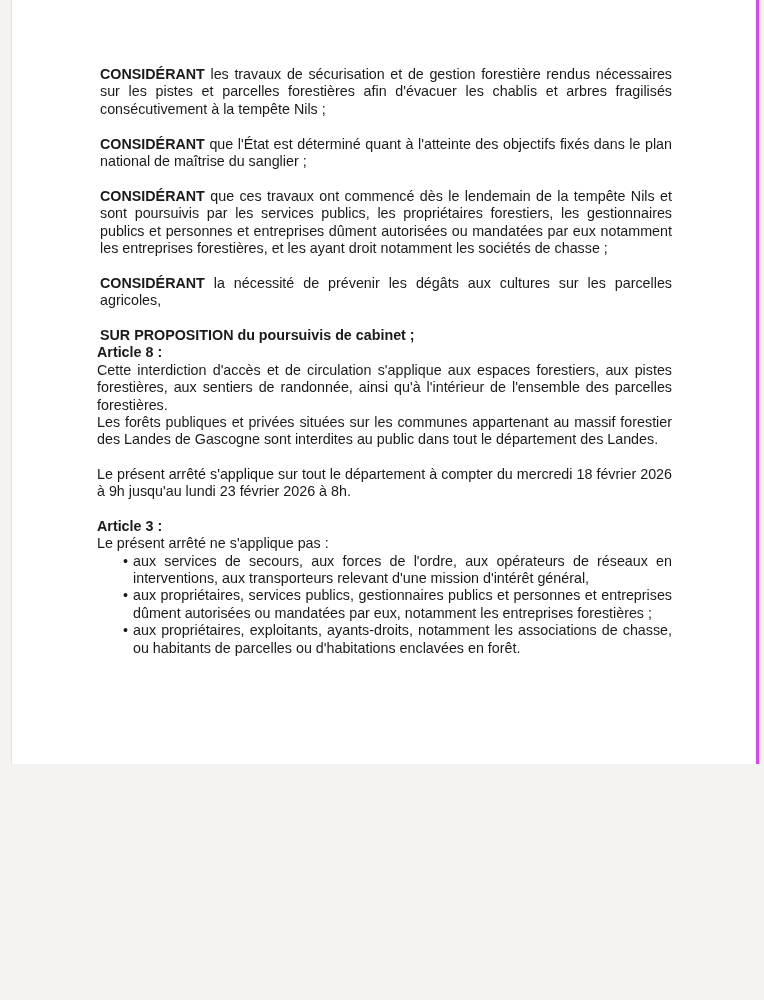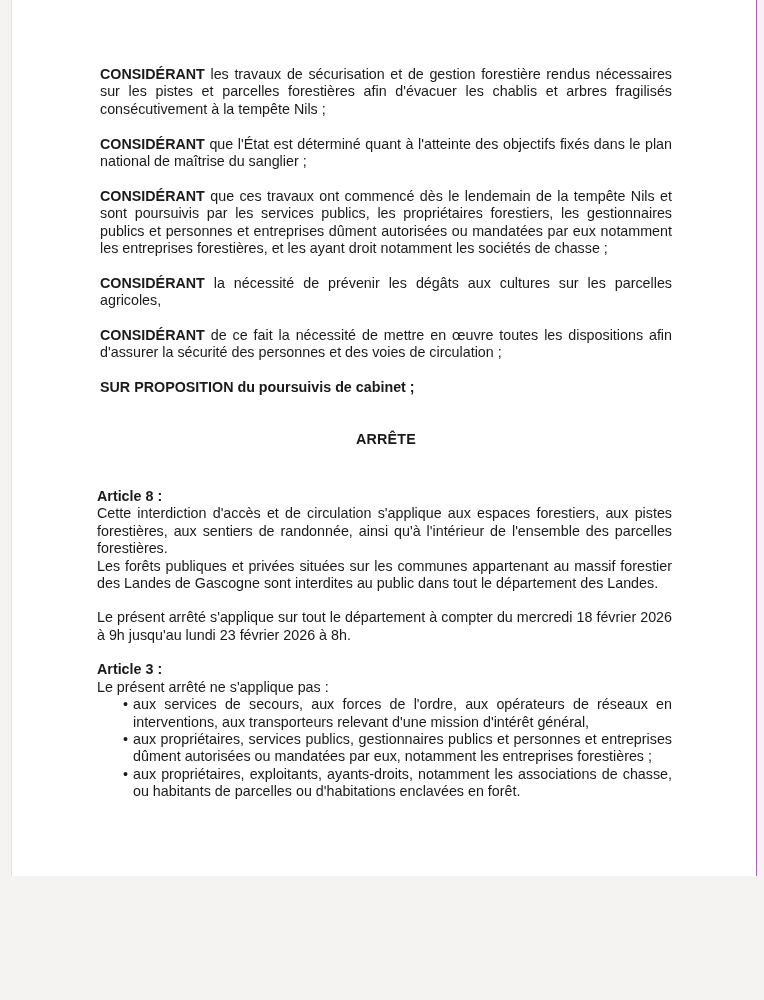--- a/index.html
+++ b/index.html
@@ -4,24 +4,24 @@
 <style>
   html, body { margin: 0; padding: 0; }
   body {
     width: 764px; height: 1000px; overflow: hidden;
     background: #f4f3f1;
     position: relative;
     font-family: "Liberation Sans", "DejaVu Sans", sans-serif;
     color: #1a1a1a;
   }
   .page {
-    position: absolute; left: 11px; top: 0; width: 744px; height: 876px;
+    position: absolute; left: 11px; top: 0; width: 744px; height: 764px;
     background: #ffffff;
     border-left: 1px solid #e4e2df;
-    border-right: 1px solid #d946ef;
+    border-right: 3px solid #d946ef;
   }
   .content {
     position: absolute; left: 88px; top: 66px; width: 572px;
     font-size: 14.3px; line-height: 17.4px;
   }
   p { margin: 0; text-align: justify; }
   .para { margin-bottom: 17.4px; }
   .b { font-weight: bold; }
   .title {
     text-align: center; font-weight: bold;
@@ -42,25 +42,23 @@
   <div class="content">
 
     <p class="para"><span class="b">CONSIDÉRANT</span><span> les travaux de sécurisation et de gestion forestière rendus nécessaires sur les pistes et parcelles forestières afin d'évacuer les chablis et arbres fragilisés consécutivement à la tempête Nils ;</span></p>
 
     <p class="para"><span class="b">CONSIDÉRANT</span><span> que l'État est déterminé quant à l'atteinte des objectifs fixés dans le plan national de maîtrise du sanglier ;</span></p>
 
     <p class="para"><span class="b">CONSIDÉRANT</span><span> que ces travaux ont commencé dès le lendemain de la tempête Nils et sont poursuivis par les services publics, les propriétaires forestiers, les gestionnaires publics et personnes et entreprises dûment autorisées ou mandatées par eux notamment les entreprises forestières, et les ayant droit notamment les sociétés de chasse ;</span></p>
 
     <p class="para"><span class="b">CONSIDÉRANT</span><span> la nécessité de prévenir les dégâts aux cultures sur les parcelles agricoles,</span></p>
 
-    <p class="para"><span class="b">CONSIDÉRANT</span><span> de ce fait la nécessité de mettre en œuvre toutes les dispositions afin d'assurer la sécurité des personnes et des voies de circulation ;</span></p>
 
     <p class="b" style="margin-left:0">SUR PROPOSITION du poursuivis de cabinet ;</p>
 
-    <p class="title">ARRÊTE</p>
 
     <div class="art a1">
       <p class="art-head">Article 8 :</p>
       <p>Cette interdiction d'accès et de circulation s'applique aux espaces forestiers, aux pistes forestières, aux sentiers de randonnée, ainsi qu'à l'intérieur de l'ensemble des parcelles forestières.</p>
       <p>Les forêts publiques et privées situées sur les communes appartenant au massif forestier des Landes de Gascogne sont interdites au public dans tout le département des Landes.</p>
     </div>
 
     <div class="art a2">
       <p>Le présent arrêté s'applique sur tout le département à compter du mercredi 18 février 2026 à 9h jusqu'au lundi 23 février 2026 à 8h.</p>
     </div>

